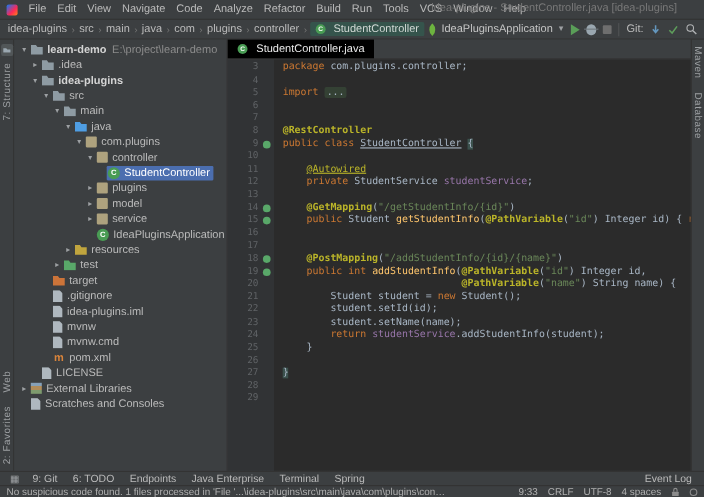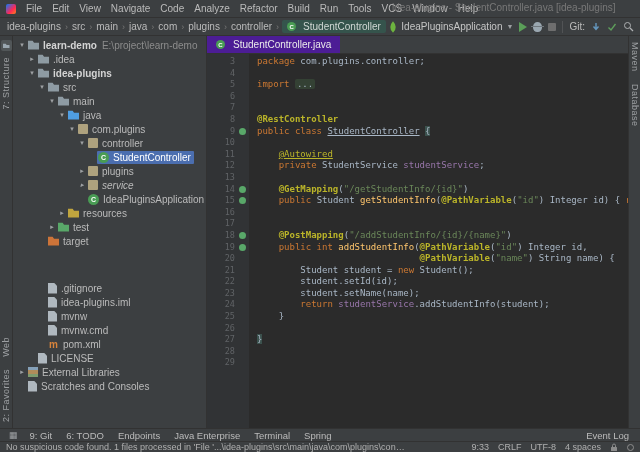--- a/index.html
+++ b/index.html
@@ -80,21 +80,21 @@
   .ti-package { background:#aea27e; width:10px; height:10px; border-radius:1px; }
   .ti-class { background:#499c54; border-radius:50%; }
   .ti-file, .ti-scratch { background:#afb8bf; width:9px; height:11px;
     clip-path:polygon(0 0,65% 0,100% 30%,100% 100%,0 100%); }
   .ti-maven { color:#d9843b; font-size:10px; }
   .ti-lib { width:10px; height:10px;
     background:linear-gradient(#85a0b8 0 33%,#b08c5a 33% 66%,#7e9b6e 66% 100%); }
   
   .editor-col { flex:1; display:flex; flex-direction:column; min-width:0; }
   .tabbar { height:18px; background:#3c3f41; border-bottom:1px solid #323232; display:flex; }
-  .tab { display:inline-flex; align-items:center; gap:4px; padding:0 9px; background:#4c1d95;
+  .tab { display:inline-flex; align-items:center; gap:4px; padding:0 9px; background:#000000;
     color:#eaeaea; font-size:10px; }
   .editor { flex:1; overflow:hidden; font-family:"DejaVu Sans Mono", monospace; font-size:9px;
     background:linear-gradient(to right,#313335 0 42px,#2b2b2b 42px); padding-top:2px; }
   .code-row { display:flex; height:11.6px; line-height:11.6px; }
   .gutter { width:42px; flex:none; display:flex; align-items:center; justify-content:flex-end;
     padding-right:3px; }
   .lnum { color:#606366; font-size:8.5px; text-align:right; min-width:20px; }
   .gicon { width:7px; height:7px; border-radius:50%; background:#59a869; margin-left:4px; flex:none; }
   .gicon.empty { background:transparent; }
   .code-text { flex:1; white-space:pre; overflow:hidden; padding-left:8px; color:#a9b7c6; }
@@ -267,21 +267,28 @@
               <span class="lab">StudentController</span>
             </span>
           </div>
           <div class="tree-row" style="padding-left: 64px;">
             <span class="arrow">▸</span>
             <span class="row-core">
               <span class="ti ti-package"></span>
               <span class="lab">plugins</span>
             </span>
           </div>
-          <div class="tree-row" style="padding-left: 64px; font-style: italic;">
+          <div class="tree-row" style="padding-left: 64px;">
+            <span class="arrow">▸</span>
+            <span class="row-core">
+              <span class="ti ti-package"></span>
+              <span class="lab">model</span>
+            </span>
+          </div>
+          <div class="tree-row" style="padding-left: 64px;">
             <span class="arrow">▸</span>
             <span class="row-core">
               <span class="ti ti-package"></span>
               <span class="lab">service</span>
             </span>
           </div>
           <div class="tree-row" style="padding-left: 64px;">
             <span class="arrow"></span>
             <span class="row-core">
               <span class="ti ti-class">C</span>
@@ -302,21 +309,21 @@
               <span class="lab">test</span>
             </span>
           </div>
           <div class="tree-row" style="padding-left: 24px;">
             <span class="arrow"></span>
             <span class="row-core">
               <span class="ti ti-folder-exc"></span>
               <span class="lab">target</span>
             </span>
           </div>
-          <div class="tree-row" style="padding-left: 24px; margin-top: 33px;">
+          <div class="tree-row" style="padding-left: 24px;">
             <span class="arrow"></span>
             <span class="row-core">
               <span class="ti ti-file"></span>
               <span class="lab">.gitignore</span>
             </span>
           </div>
           <div class="tree-row" style="padding-left: 24px;">
             <span class="arrow"></span>
             <span class="row-core">
               <span class="ti ti-file"></span>

